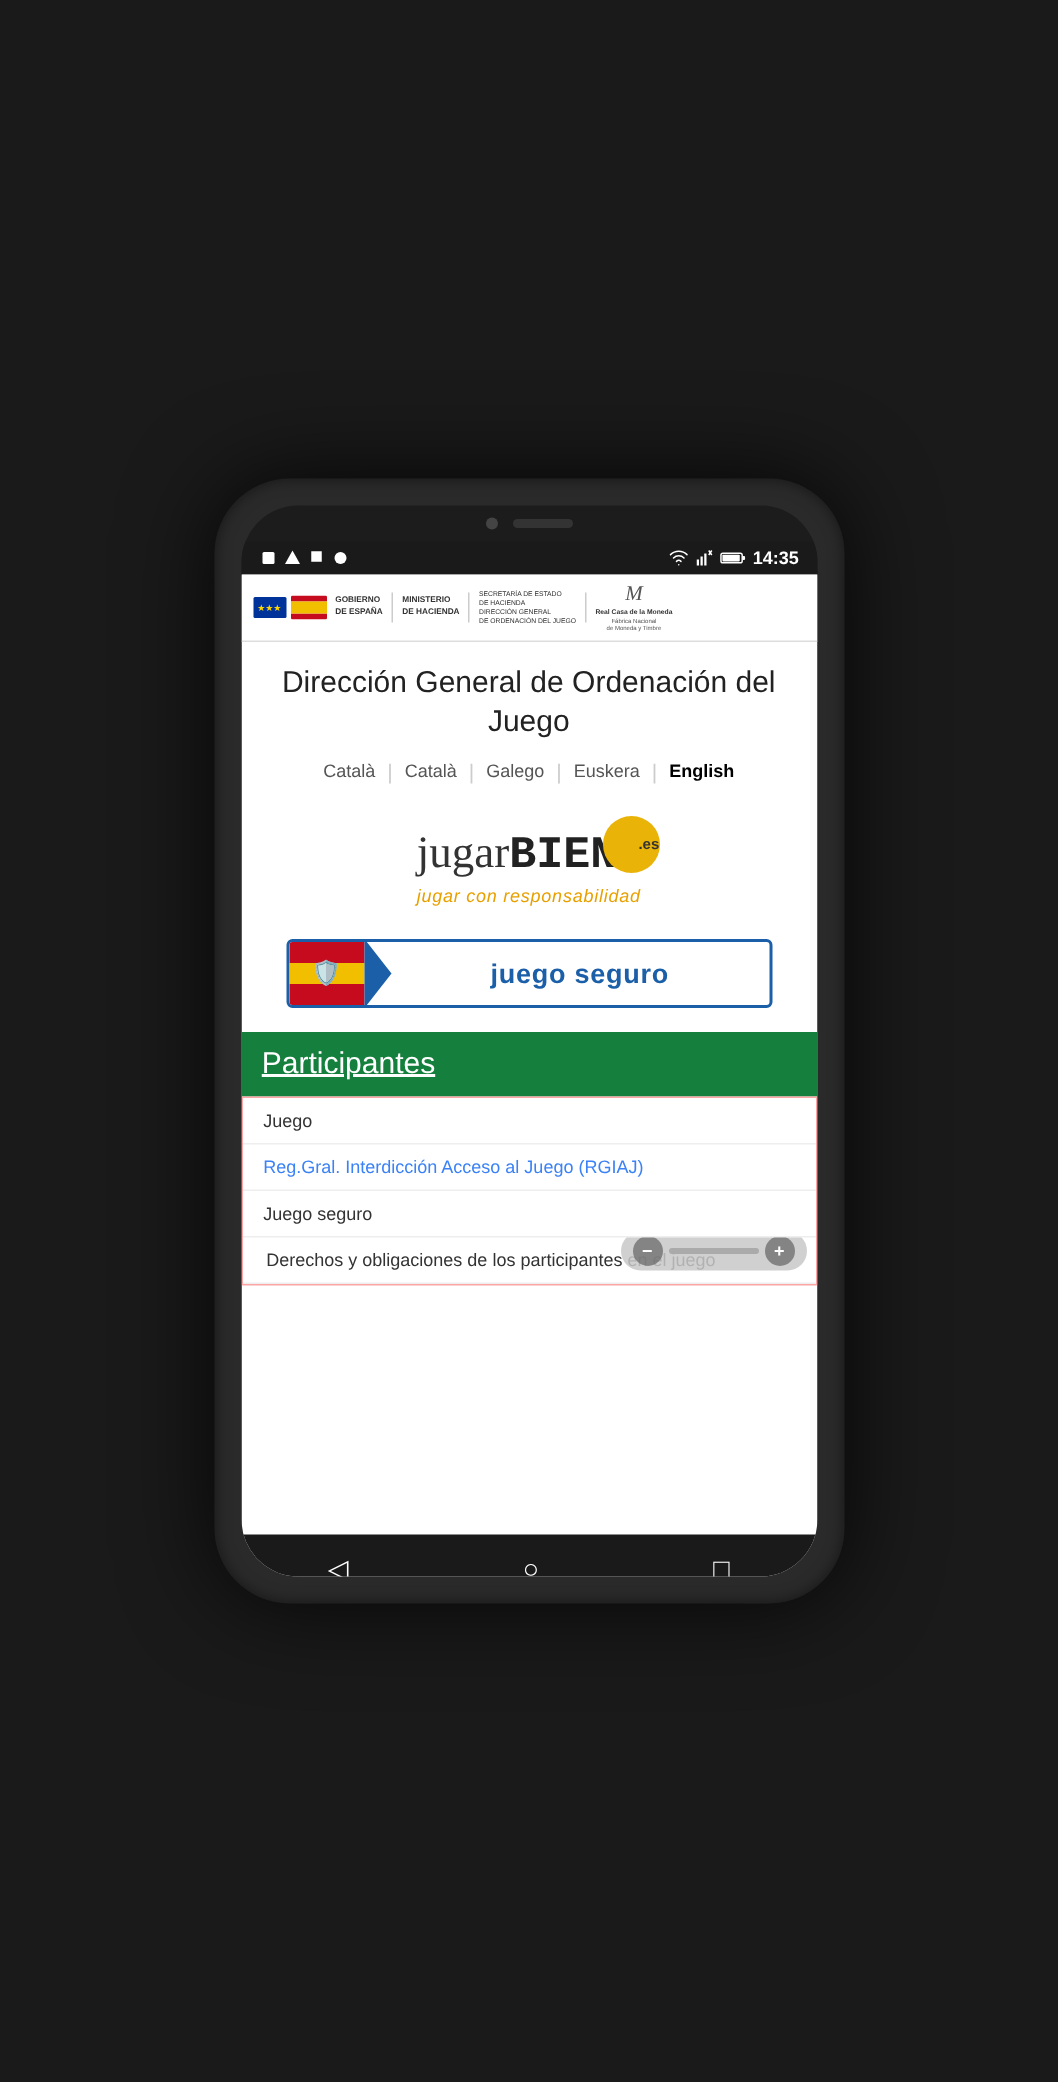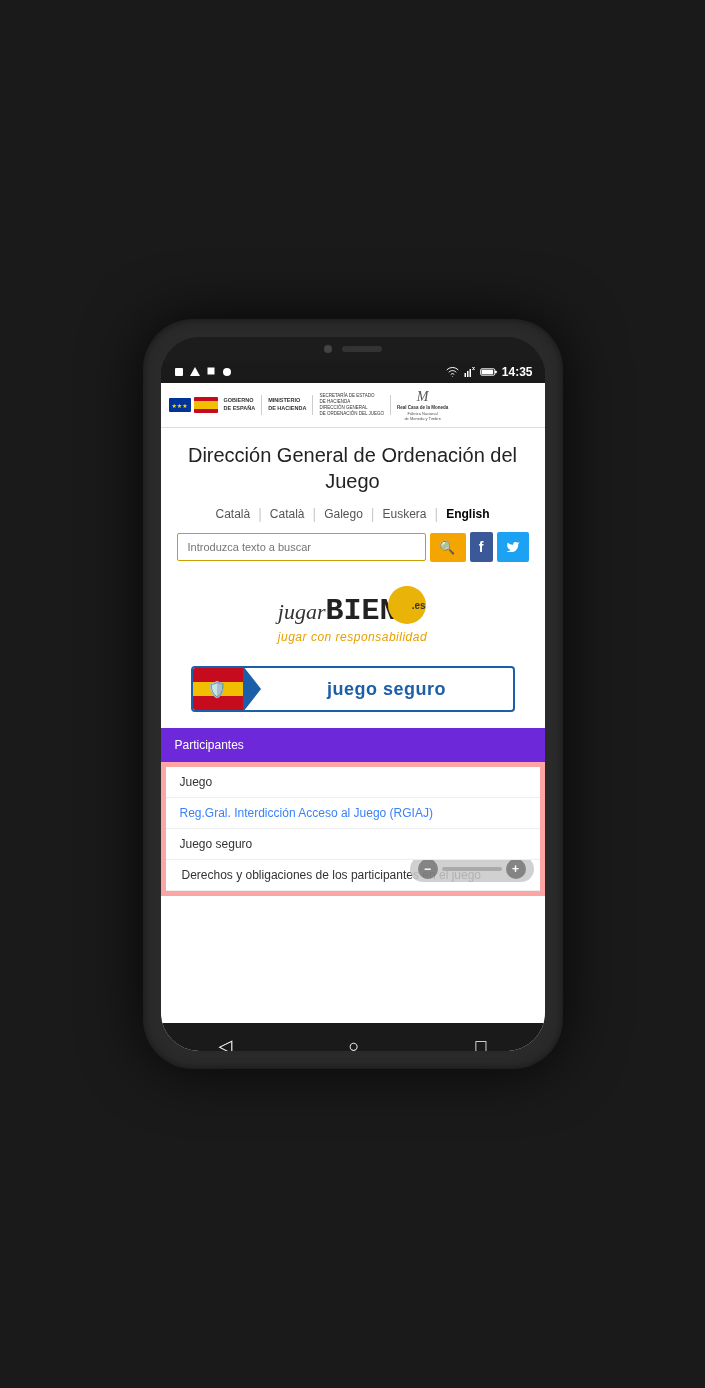--- a/index.html
+++ b/index.html
@@ -260,29 +260,30 @@
       flex: 1;
       text-align: center;
       font-size: 18px;
       color: #1a5fa8;
       font-weight: bold;
       letter-spacing: 0.5px;
     }
 
     
     .participantes-header {
-      background: #6d28d9;
+      background: #15803d;
       color: white;
       padding: 10px 14px;
-      font-size: 12px;
+      font-size: 20px;
       margin: 0 0 0 0;
+      text-decoration: underline;
     }
 
     .participantes-list {
-      border: 5px solid #fca5a5;
+      border: 1px solid #fca5a5;
       margin: 0 0 15px 0;
     }
 
     .list-item-plain {
       padding: 8px 14px;
       font-size: 12px;
       color: #333;
       border-bottom: 1px solid #eee;
     }
     .list-item-link {
@@ -487,43 +488,26 @@
           <span class="lang-sep">|</span>
           <span class="lang-item">Català</span>
           <span class="lang-sep">|</span>
           <span class="lang-item">Galego</span>
           <span class="lang-sep">|</span>
           <span class="lang-item">Euskera</span>
           <span class="lang-sep">|</span>
           <span class="lang-item active">English</span>
         </div>
 
-        <div class="search-row">
-          <input class="search-input" type="text" placeholder="Introduzca texto a buscar" style="">
-          <button class="search-btn">
-            <span class="btn-icon">🔍</span>
-          </button>
-          <button class="fb-btn">
-            <span class="btn-icon" style="font-size:14px;">f</span>
-          </button>
-          <button class="tw-btn">
-            <span class="btn-icon" style="font-size:14px;">
-              
-              <svg width="14" height="12" viewBox="0 0 24 20" fill="white">
-                  <path d="M23 3a10.9 10.9 0 01-3.14 1.53A4.48 4.48 0 0012.07 7v1A10.66 10.66 0 013 4s-4 9 5 13a11.64 11.64 0 01-7 2c9 5 20 0 20-11.5a4.5 4.5 0 00-.08-.83A7.72 7.72 0 0023 3z"></path>
-                </svg>
-            </span>
-          </button>
-        </div>
 
 
         <div class="jugarbien-section">
           <div>
             <div class="jugarbien-logo">
-              <span style="font-size:22px;font-weight:300;color:#333;font-family:Georgia,serif;font-style:italic;">jugar</span><span style="font-size:30px;font-weight:900;color:#222;font-family:Liberation Mono, monospace;">BIEN</span>
+              <span style="font-size:30px;font-weight:300;color:#333;font-family:Georgia,serif;">jugar</span><span style="font-size:30px;font-weight:900;color:#222;font-family:Liberation Mono, monospace;">BIEN</span>
               <div class="jugarbien-es-badge">
                 <span style="font-size:10px;font-weight:bold;color:#333;">.es</span>
               </div>
             </div>
             <div class="jugarbien-sub">jugar con responsabilidad</div>
           </div>
         </div>
 
         <div class="juego-seguro-section">
           <div class="juego-seguro-banner">

